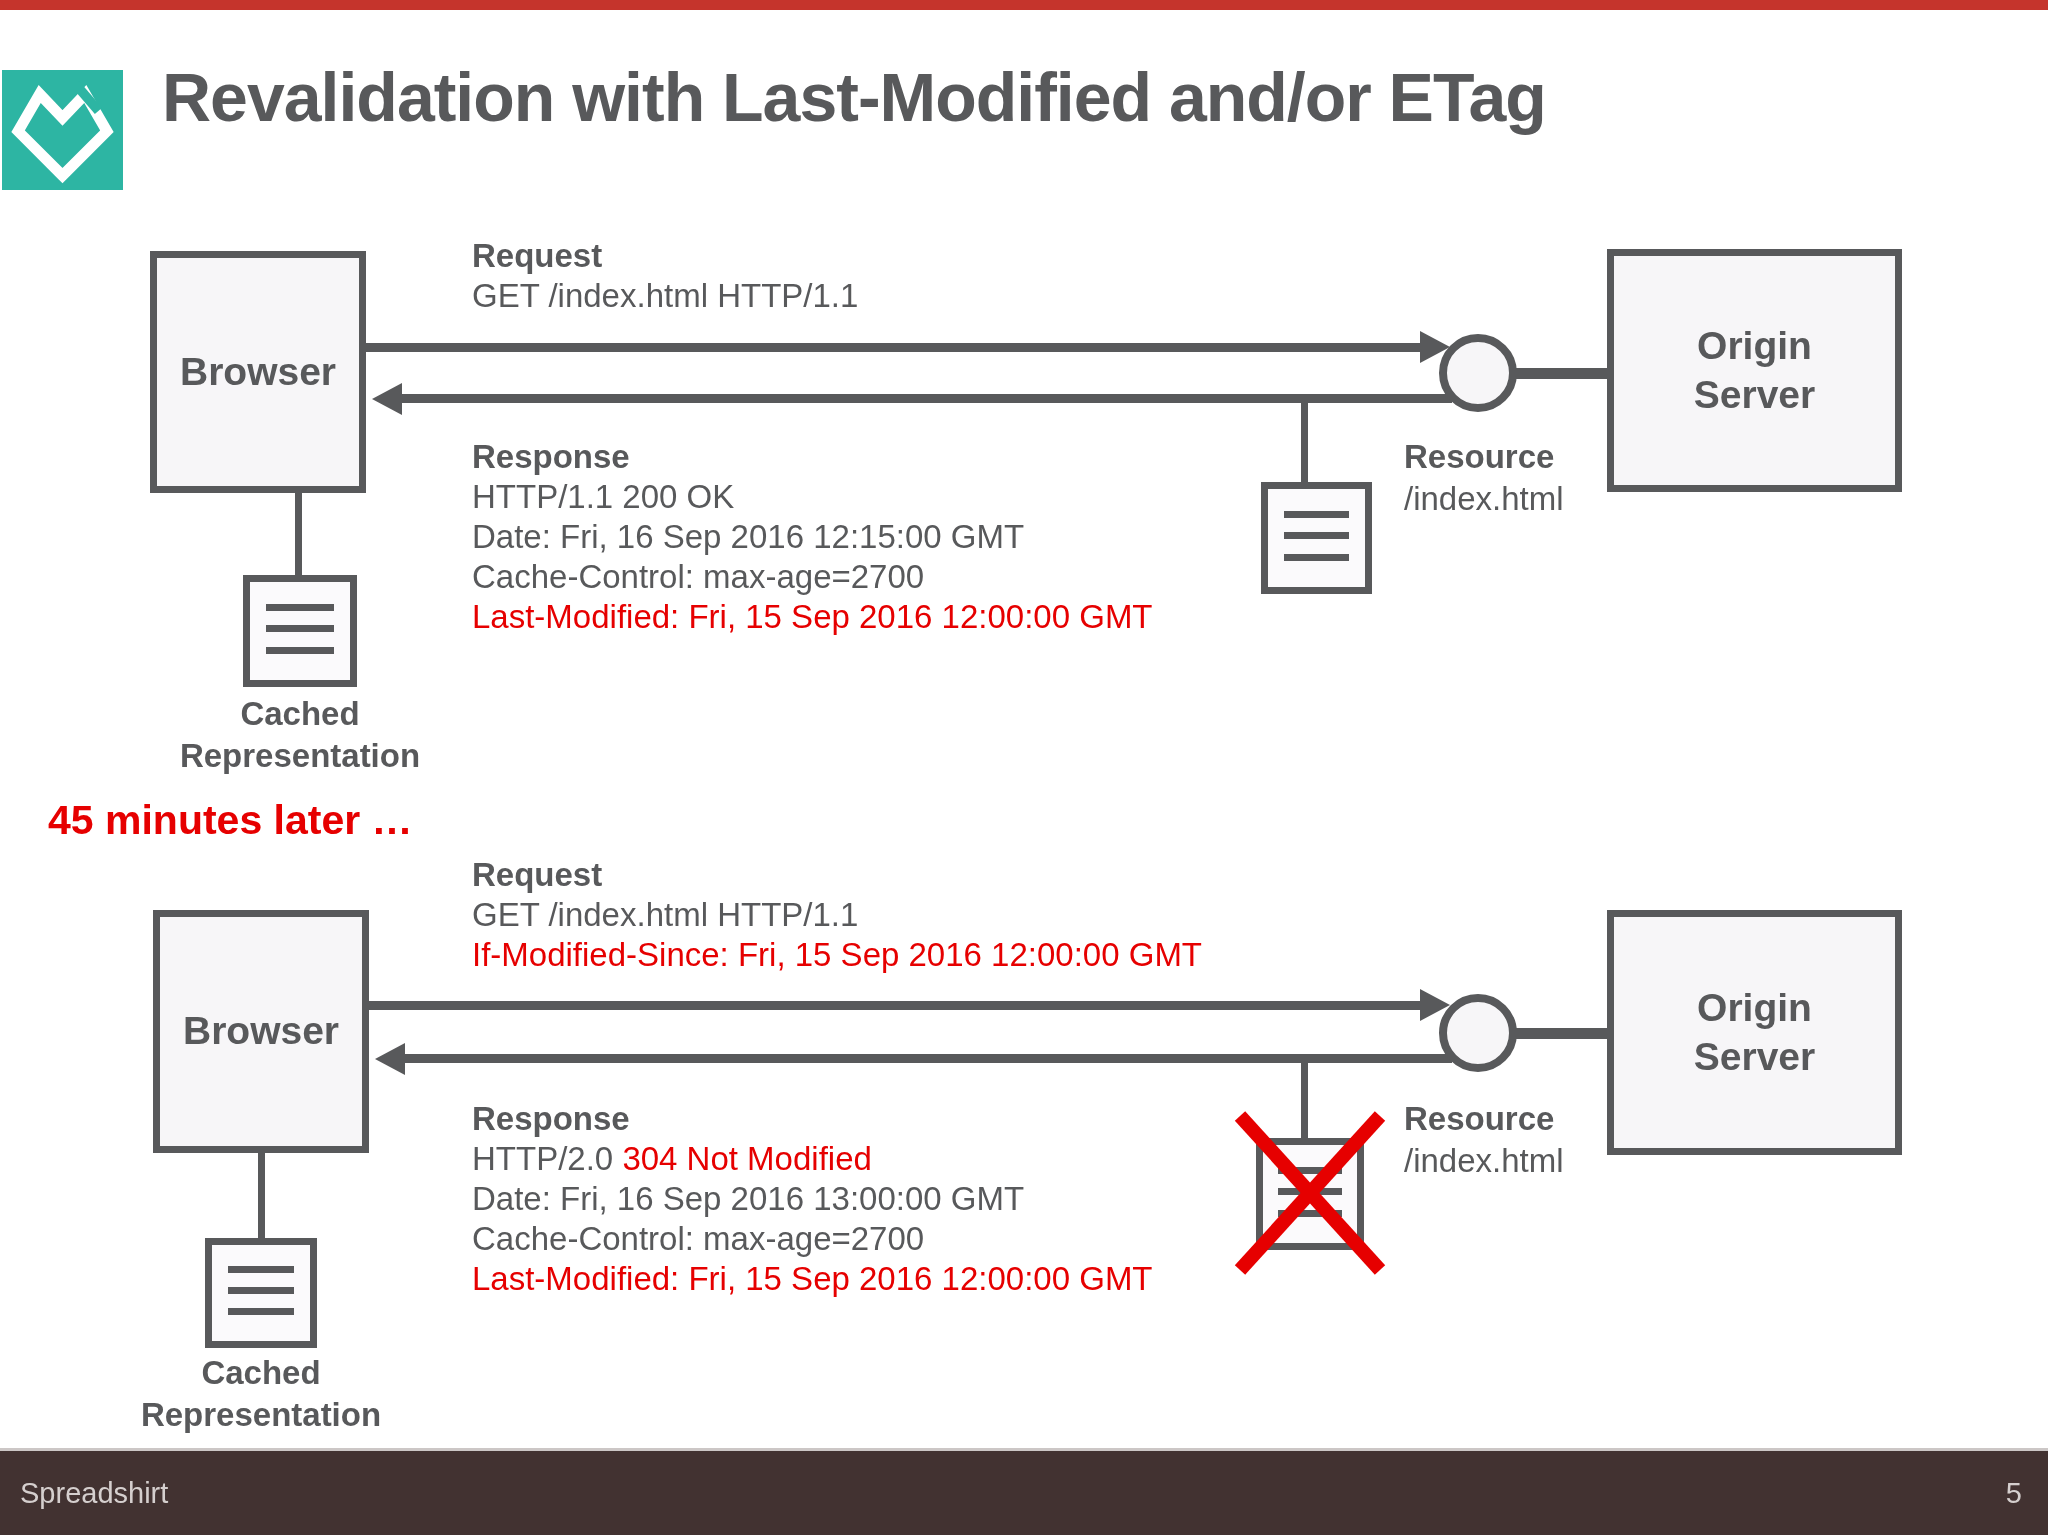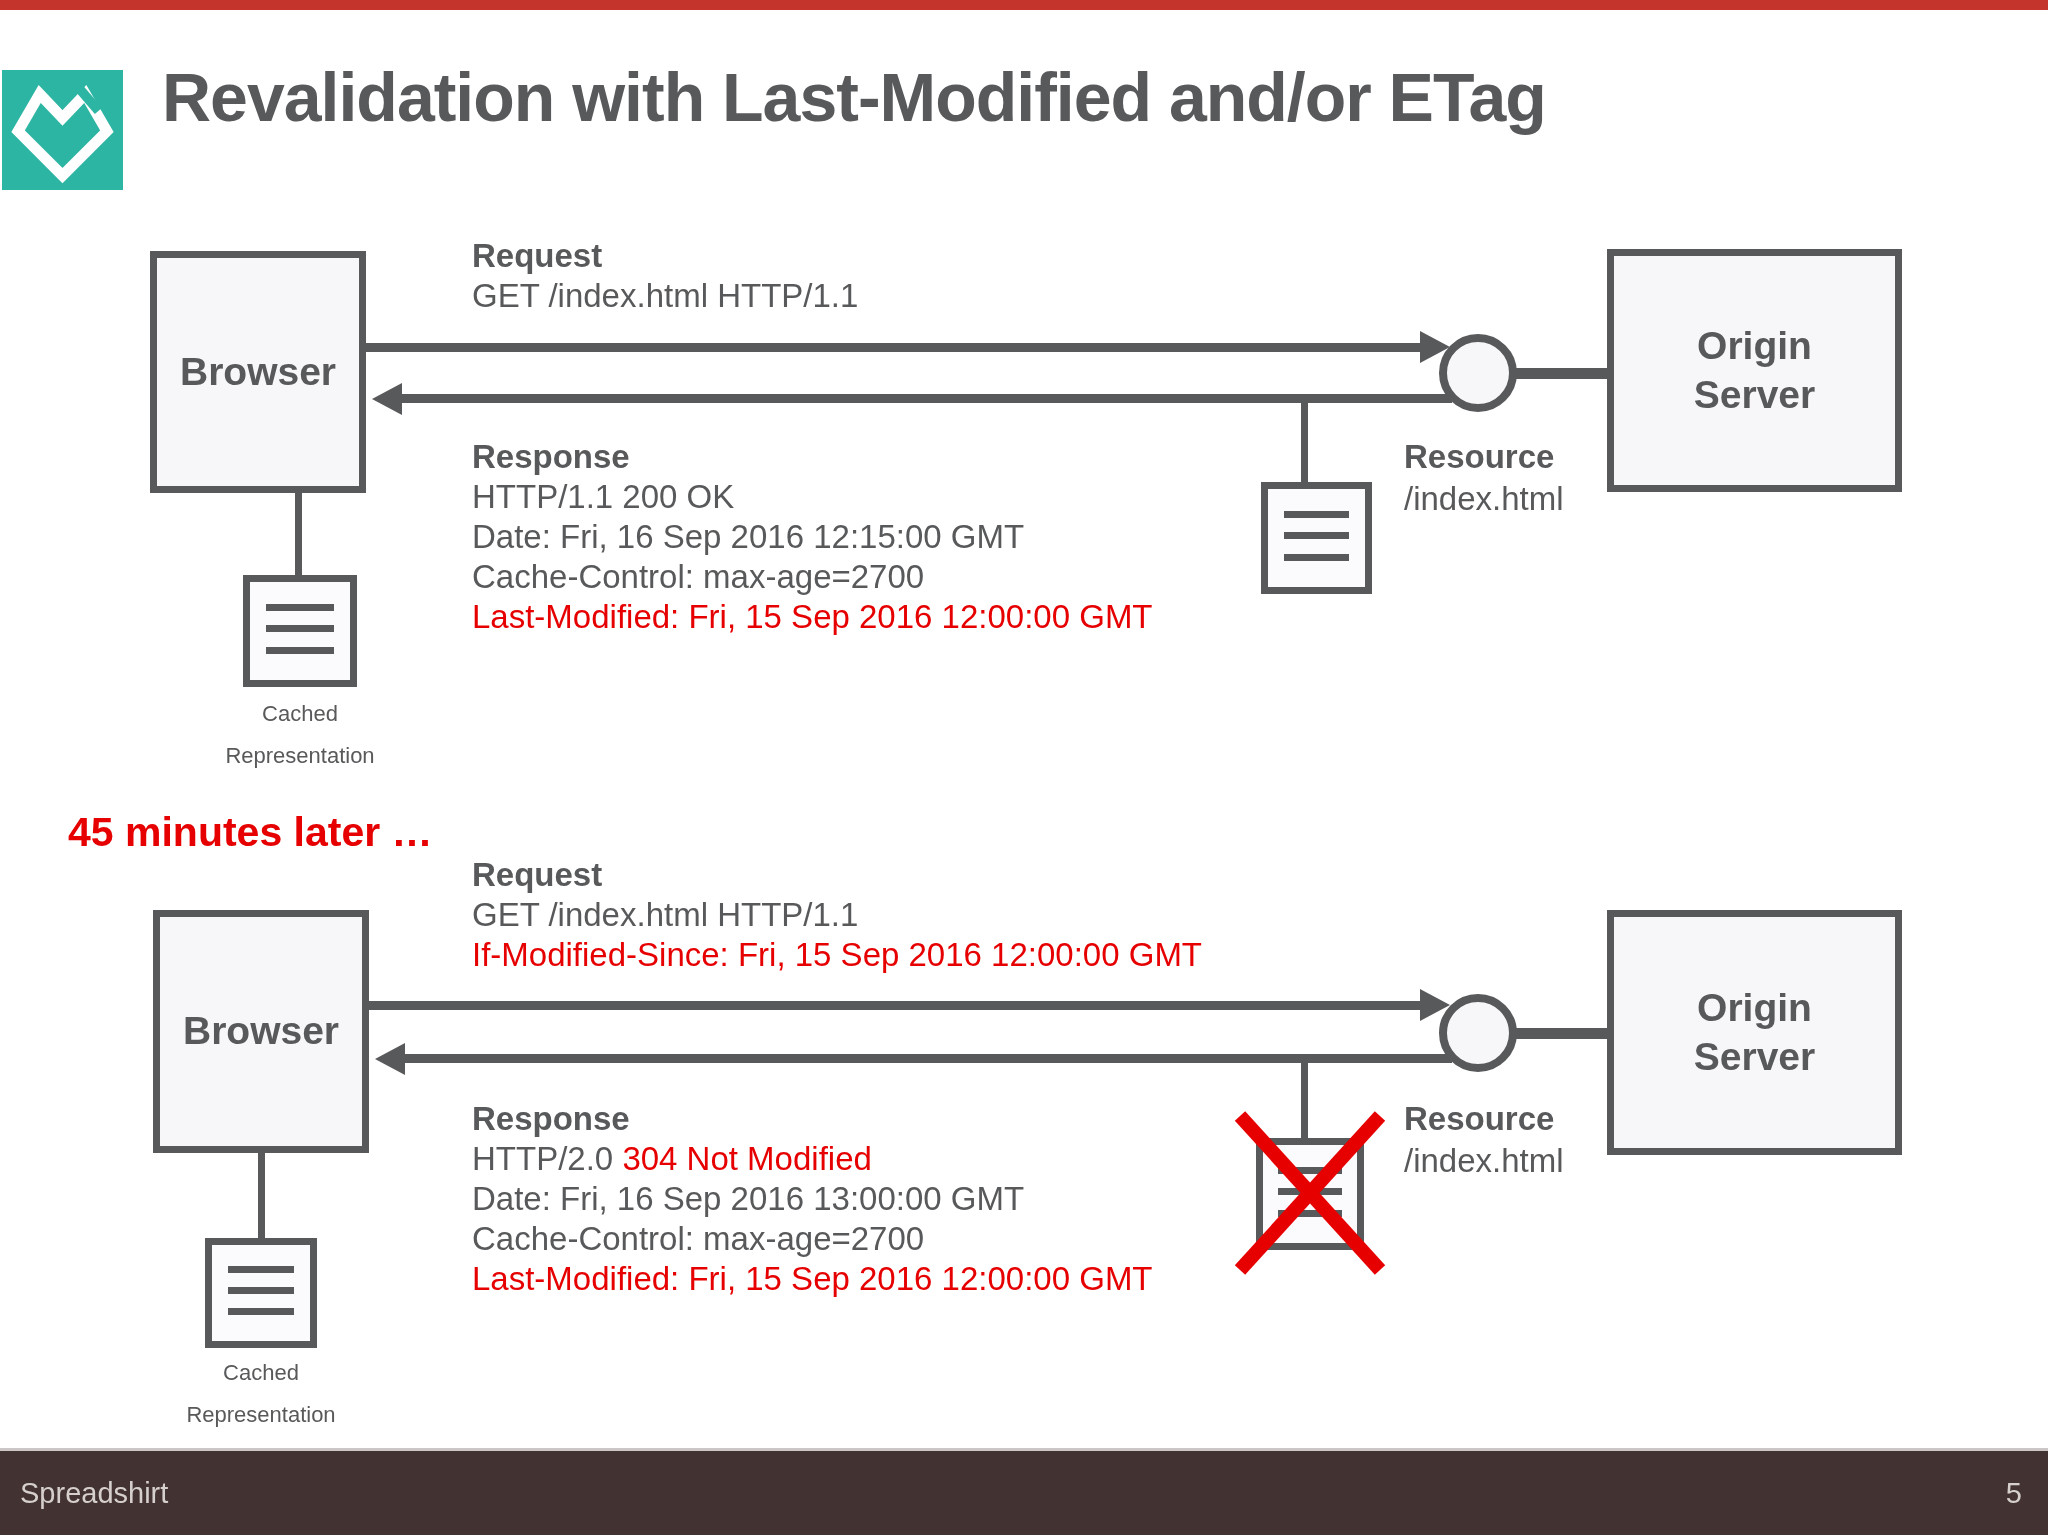--- a/index.html
+++ b/index.html
@@ -19,21 +19,21 @@
   .stub{background:#58595b;height:11px;}
   .arrowhead-right{width:0;height:0;border-top:16px solid transparent;border-bottom:16px solid transparent;border-left:30px solid #58595b;}
   .arrowhead-left{width:0;height:0;border-top:16px solid transparent;border-bottom:16px solid transparent;border-right:30px solid #58595b;}
   .junction{box-sizing:border-box;width:78px;height:78px;border:8px solid #58595b;border-radius:50%;background:#f7f6f8;}
   .docicon{box-sizing:border-box;border:7px solid #58595b;background:#fbfafc;}
   .docline{position:absolute;left:16%;width:68%;height:7px;background:#58595b;}
   .docline.l1{top:22%;} .docline.l2{top:44%;} .docline.l3{top:66%;}
   .tblock{font-size:33px;line-height:40px;color:#58595b;white-space:nowrap;}
   .tlabel{font-weight:bold;}
   .red{color:#e60000;text-align:right;}
-  .caplabel{font-size:22px;font-weight:normal;line-height:42px;text-align:center;color:#58595b;}
+  .caplabel{font-size:33px;font-weight:bold;line-height:42px;text-align:center;color:#58595b;}
   .interlude{font-size:41px;font-weight:bold;color:#e60000;white-space:nowrap;}
   .footer-hairline{left:0;top:1448px;width:2048px;height:3px;background:#ccc7c6;}
   .footer{left:0;top:1451px;width:2048px;height:84px;background:#423231;color:#d5cfce;font-size:29px;line-height:85px;}
   .footer .brand{position:absolute;left:20px;top:0;}
   .footer .pagenum{position:absolute;right:26px;top:0;}
 </style>
 </head>
 <body>
 
 <div class="slide">
@@ -97,21 +97,21 @@
   <div class="abs docicon" style="left:243px;top:575px;width:114px;height:112px;">
     <div class="docline l1"></div>
     <div class="docline l2"></div>
     <div class="docline l3"></div>
   </div>
   <div class="abs caplabel" style="left:130px;top:693px;width:340px;">
     <div>Cached</div>
     <div>Representation</div>
   </div>
 
-  <div class="abs interlude" style="left:68px;top:797px;margin-top:12px;">45 minutes later …</div>
+  <div class="abs interlude" style="left:48px;top:797px;">45 minutes later …</div>
 
   <div class="abs tblock" style="left:472px;top:855px;">
     <div class="tlabel">Request</div>
     <div>
         <div><span>GET /index.html HTTP/1.1</span></div>
         <div><span class="red">If-Modified-Since: Fri, 15 Sep 2016 12:00:00 GMT</span></div>
       </div>
   </div>
 
   <div class="abs dbox" style="left:153px;top:910px;width:216px;height:243px;">

